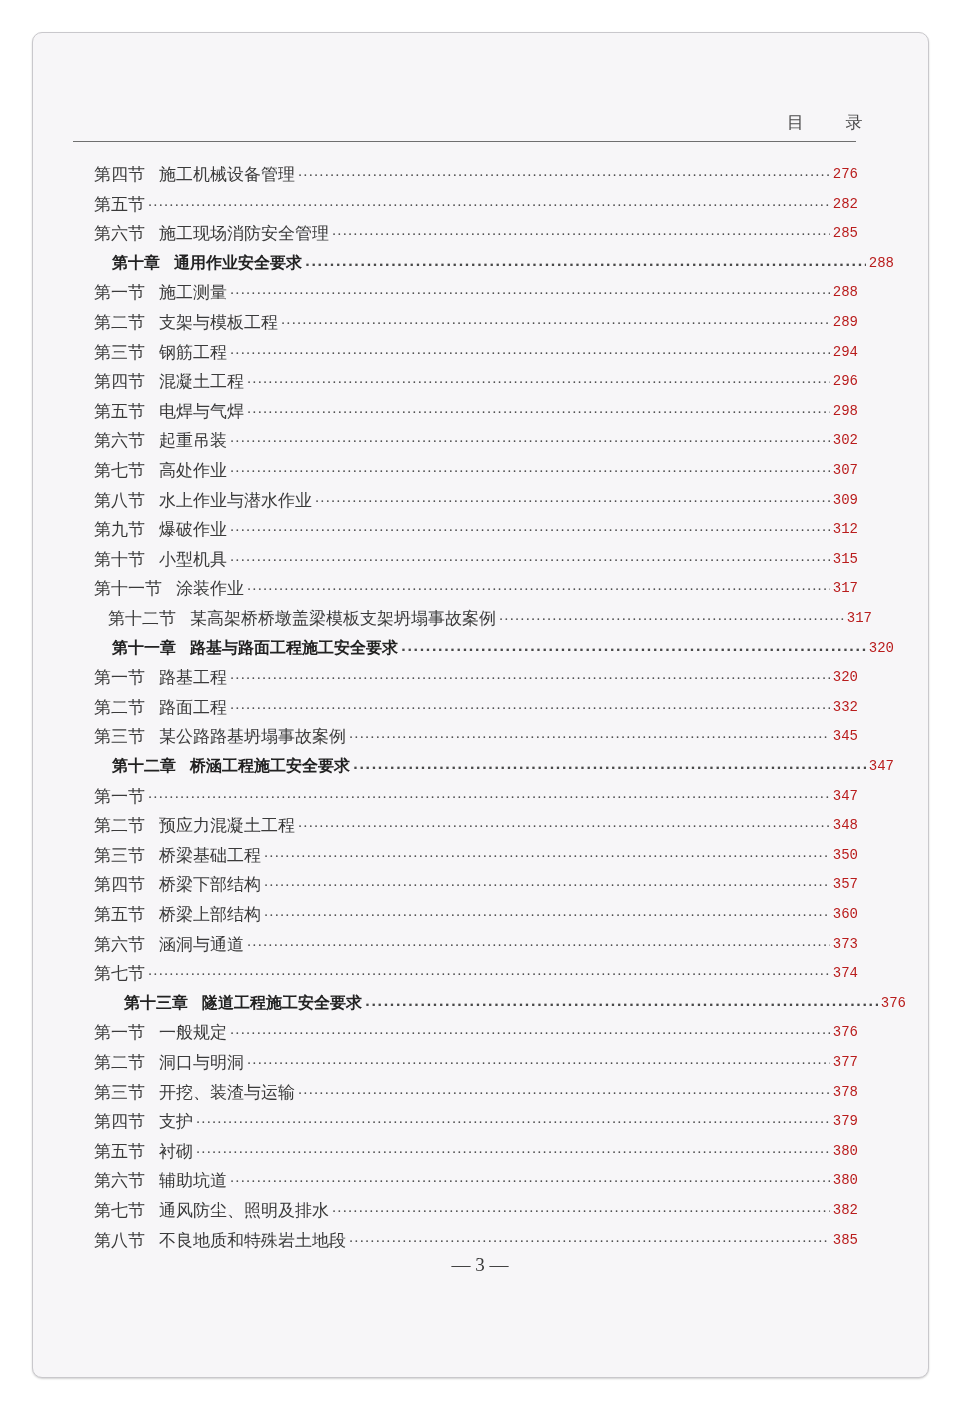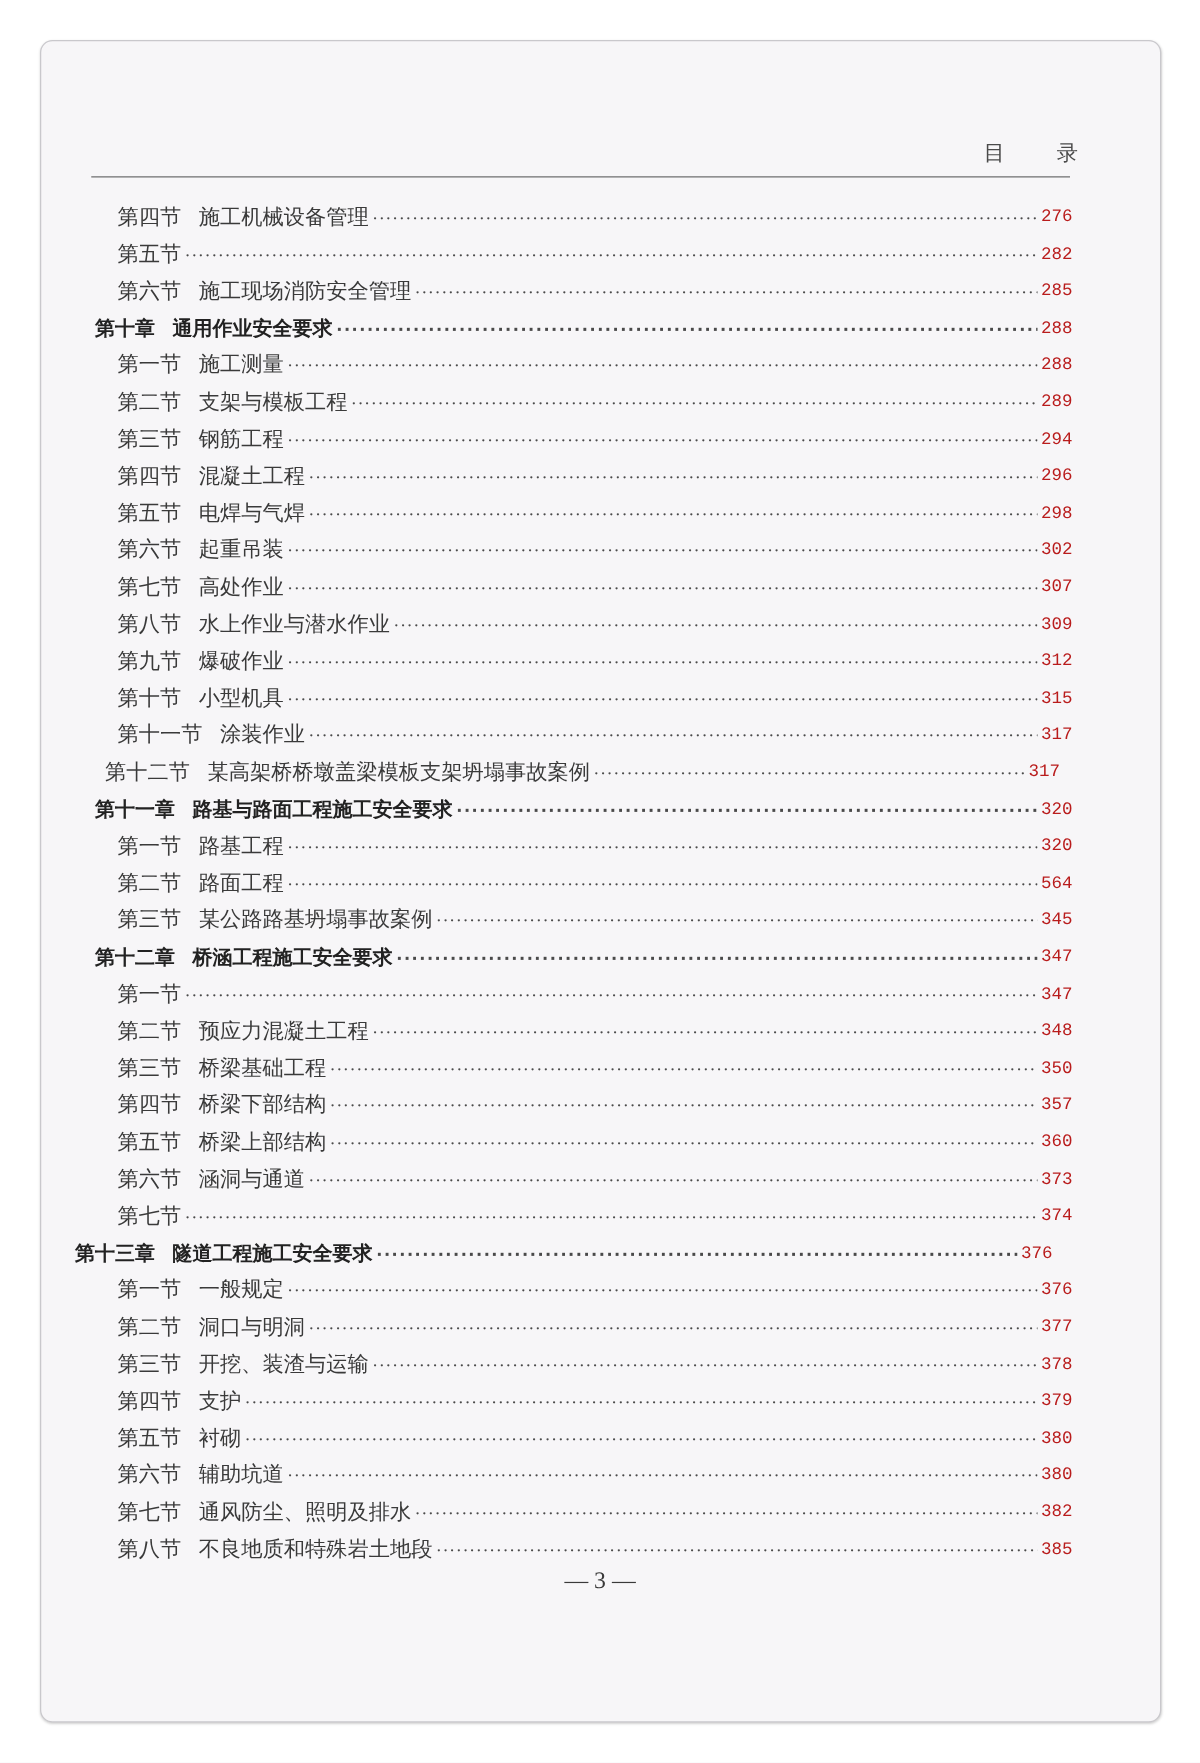--- a/index.html
+++ b/index.html
@@ -28,21 +28,21 @@
   .row .num { white-space:nowrap; }
   .row .title { white-space:nowrap; margin-left:14px; }
   .row .dots {
     flex:1; overflow:hidden; white-space:nowrap; color:#4a4a4a;
     margin:0 3px; letter-spacing:1.2px; font-size:13px; line-height:22px;
   }
   .row .page-no {
     white-space:nowrap; font-family:Liberation Mono, monospace;
     font-size:14px; color:#b91c1c;
   }
-  .row.chapter { color:#222; font-weight:bold; font-family:"DejaVu Sans","Liberation Sans",sans-serif; font-size:16px; }
+  .row.chapter { color:#222; font-weight:bold; font-family:"DejaVu Sans","Liberation Sans",sans-serif; font-size:16px;margin-left:36px; }
   .row.chapter .page-no { font-weight:normal; }
   .footer {
     position:absolute; left:0; width:960px; top:1254px; text-align:center;
     font-family:"Liberation Serif","DejaVu Serif",serif; font-size:19px; color:#3a3a3a;
   }
 </style>
 </head>
 <body>
 
 <div class="page"></div>
@@ -132,21 +132,21 @@
       <span class="title">小型机具</span>
       <span class="dots">········································································································································································································</span>
       <span class="page-no">315</span>
     </div>
     <div class="row section" style="left: 94px; width: 764px; top: 575.4px;">
       <span class="num">第十一节</span>
       <span class="title">涂装作业</span>
       <span class="dots">········································································································································································································</span>
       <span class="page-no">317</span>
     </div>
-    <div class="row section" style="left: 84px; width: 764px; top: 605px;">
+    <div class="row section" style="left: 108px; width: 764px; top: 605px;">
       <span class="num">第十二节</span>
       <span class="title">某高架桥桥墩盖梁模板支架坍塌事故案例</span>
       <span class="dots">········································································································································································································</span>
       <span class="page-no">317</span>
     </div>
     <div class="row chapter" style="left: 76px; width: 782px; top: 634.6px;">
       <span class="num">第十一章</span>
       <span class="title">路基与路面工程施工安全要求</span>
       <span class="dots">········································································································································································································</span>
       <span class="page-no">320</span>
@@ -154,21 +154,21 @@
     <div class="row section" style="left: 94px; width: 764px; top: 664.2px;">
       <span class="num">第一节</span>
       <span class="title">路基工程</span>
       <span class="dots">········································································································································································································</span>
       <span class="page-no">320</span>
     </div>
     <div class="row section" style="left: 94px; width: 764px; top: 693.8px;">
       <span class="num">第二节</span>
       <span class="title">路面工程</span>
       <span class="dots">········································································································································································································</span>
-      <span class="page-no">564</span>
+      <span class="page-no">332</span>
     </div>
     <div class="row section" style="left: 94px; width: 764px; top: 723.4px;">
       <span class="num">第三节</span>
       <span class="title">某公路路基坍塌事故案例</span>
       <span class="dots">········································································································································································································</span>
       <span class="page-no">345</span>
     </div>
     <div class="row chapter" style="left: 76px; width: 782px; top: 753px;">
       <span class="num">第十二章</span>
       <span class="title">桥涵工程施工安全要求</span>
@@ -208,21 +208,21 @@
       <span class="num">第六节</span>
       <span class="title">涵洞与通道</span>
       <span class="dots">········································································································································································································</span>
       <span class="page-no">373</span>
     </div>
     <div class="row section" style="left: 94px; width: 764px; top: 960.2px;">
       <span class="num">第七节</span>
       <span class="dots">········································································································································································································</span>
       <span class="page-no">374</span>
     </div>
-    <div class="row chapter" style="left: 60px; width: 782px; top: 989.8px;">
+    <div class="row chapter" style="left: 88px; width: 782px; top: 989.8px;">
       <span class="num">第十三章</span>
       <span class="title">隧道工程施工安全要求</span>
       <span class="dots">········································································································································································································</span>
       <span class="page-no">376</span>
     </div>
     <div class="row section" style="left: 94px; width: 764px; top: 1019.4px;">
       <span class="num">第一节</span>
       <span class="title">一般规定</span>
       <span class="dots">········································································································································································································</span>
       <span class="page-no">376</span>

